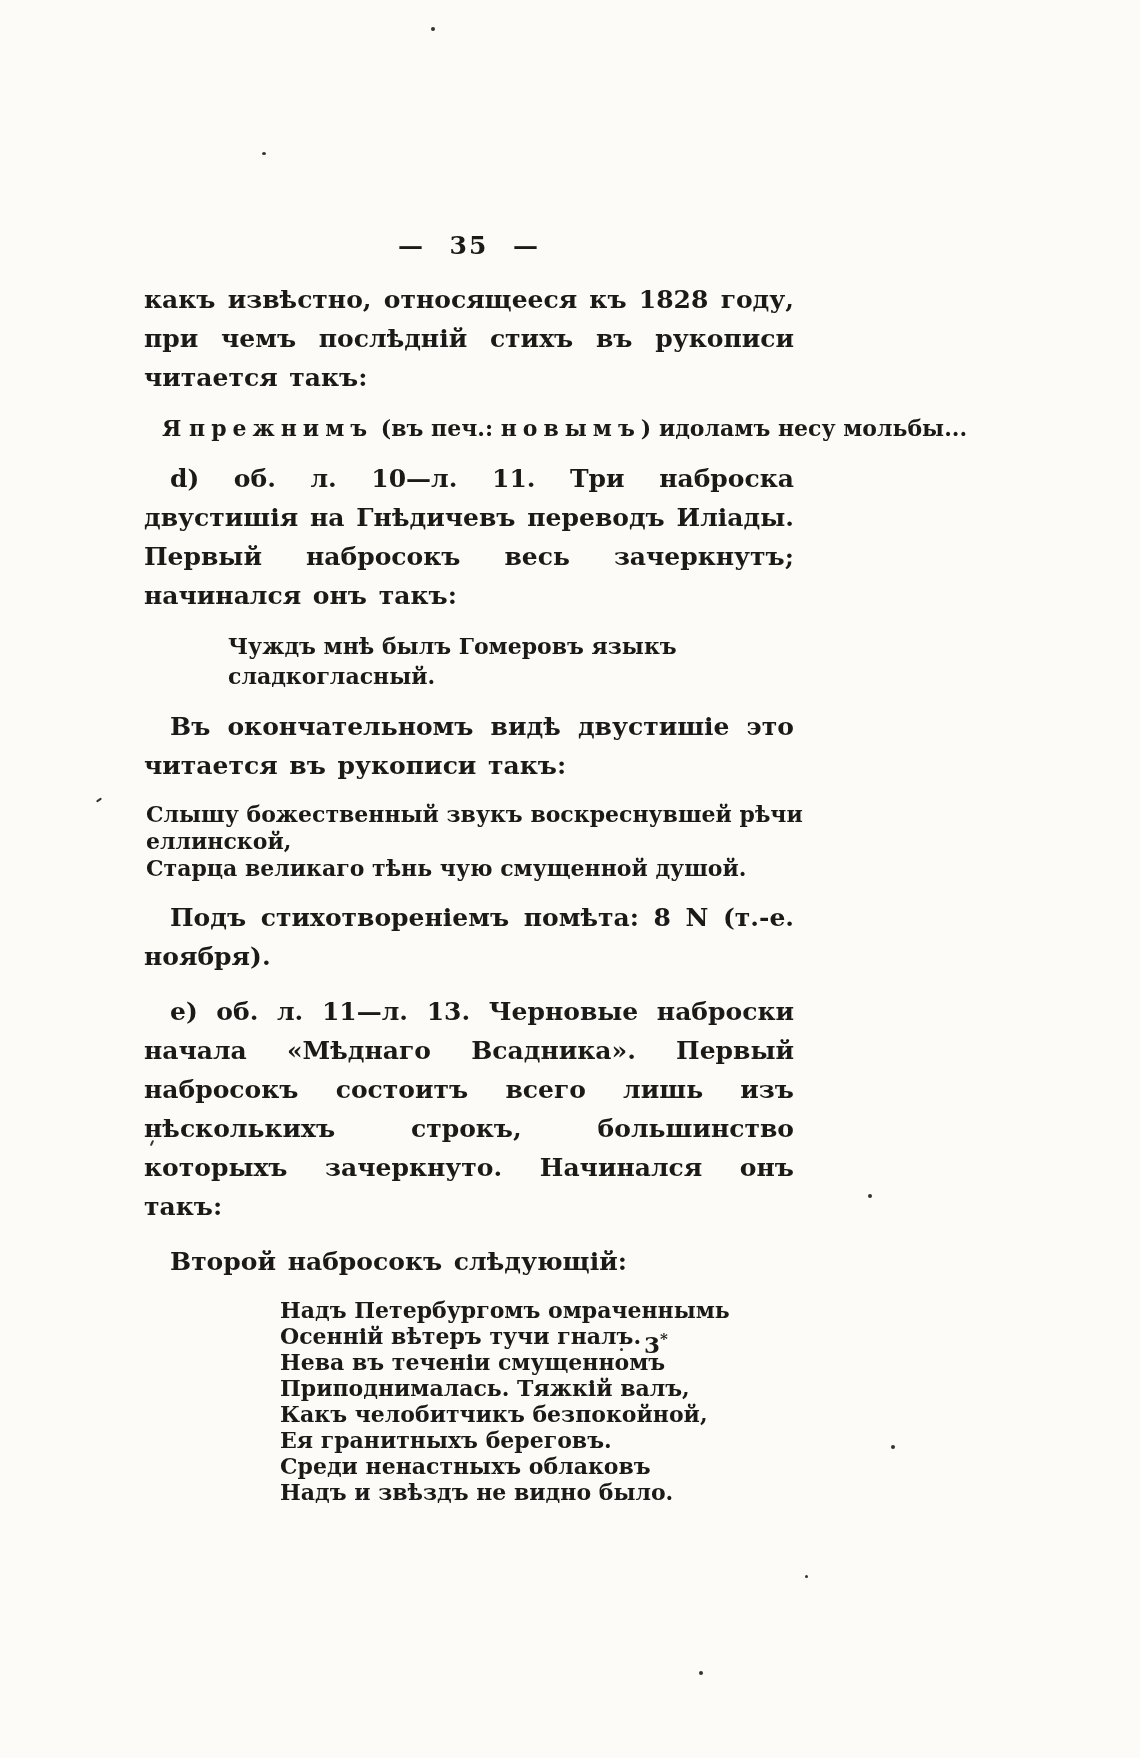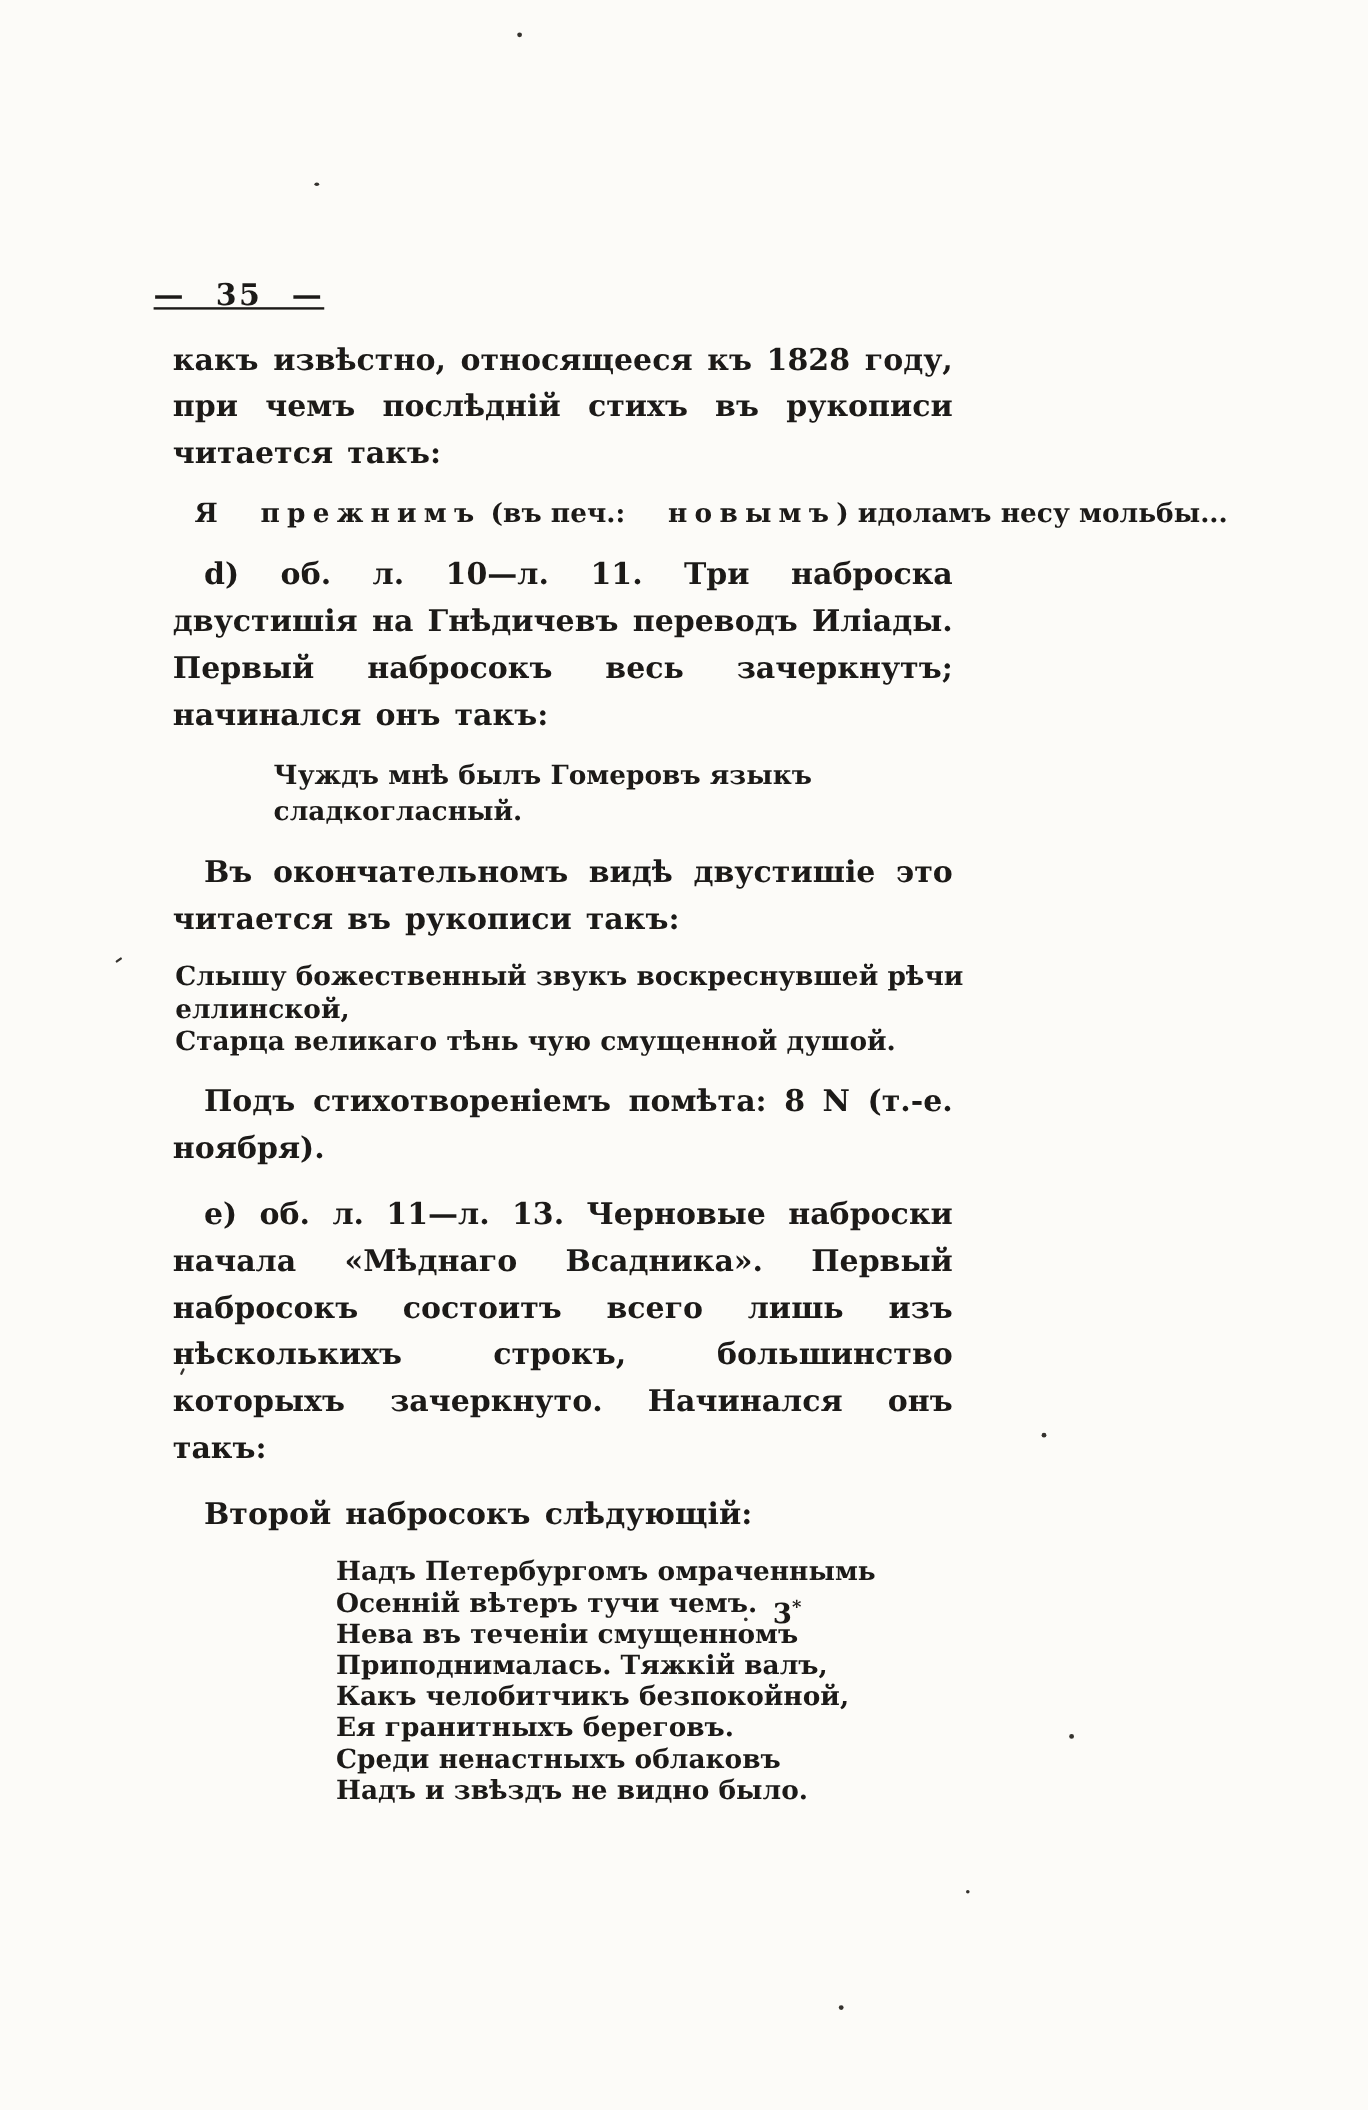--- a/index.html
+++ b/index.html
@@ -13,42 +13,42 @@
     color: #1c1a18;
     overflow: hidden;
   }
   .content {
     position: absolute;
     left: 128px;
     top: 228px;
     width: 682px;
   }
   .pageno {
+    text-align: center;
     font-size: 25px;
     line-height: 36px;
     letter-spacing: 2px;
     word-spacing: 14px;
     margin: 0;
-    text-decoration: underline;
   }
   p.body {
     margin: 16px;
     font-size: 25px;
     line-height: 39px;
     text-align: justify;
     word-spacing: 3px;
   }
   .indent { text-indent: 26px; }
   .quote1 {
     margin: 10px 0 0 34px;
     font-size: 22px;
     line-height: 30px;
     white-space: nowrap;
   }
-  .sp { letter-spacing: 6px; margin-left: 28px; }
+  .sp { letter-spacing: 6px; }
   .quote-homer {
     margin: 1px 0 0 100px;
     font-size: 22px;
     line-height: 30px;
   }
   .couplet {
     margin: 5px 0 0 18px;
     font-size: 22px;
     line-height: 27px;
   }
@@ -103,21 +103,21 @@
 
     <p class="body indent mt8">Подъ стихотвореніемъ помѣта: 8 N (т.-е. ноября).</p>
 
     <p class="body indent mt0">е) об. л. 11—л. 13. Черновые наброски начала «Мѣднаго Всадника». Первый набросокъ состоитъ всего лишь изъ нѣсколькихъ строкъ, большинство которыхъ зачеркнуто. Начинался онъ такъ:</p>
 
 
     <p class="body indent mt11">Второй набросокъ слѣдующій:</p>
 
     <div class="verse mt8">
       <div>Надъ Петербургомъ омраченнымь</div>
-      <div>Осенній вѣтеръ тучи чемъ.</div>
+      <div>Осенній вѣтеръ тучи гналъ.</div>
       <div>Нева въ теченіи смущенномъ</div>
       <div>Приподнималась. Тяжкій валъ,</div>
       <div>Какъ челобитчикъ безпокойной,</div>
       <div>Ея гранитныхъ береговъ.</div>
       <div>Среди ненастныхъ облаковъ</div>
       <div>Надъ и звѣздъ не видно было.</div>
     </div>
 
   </div>
 

